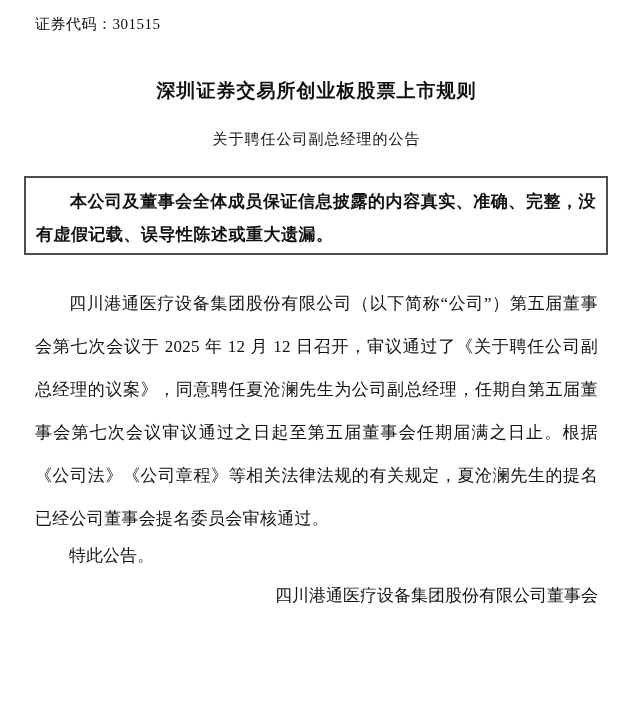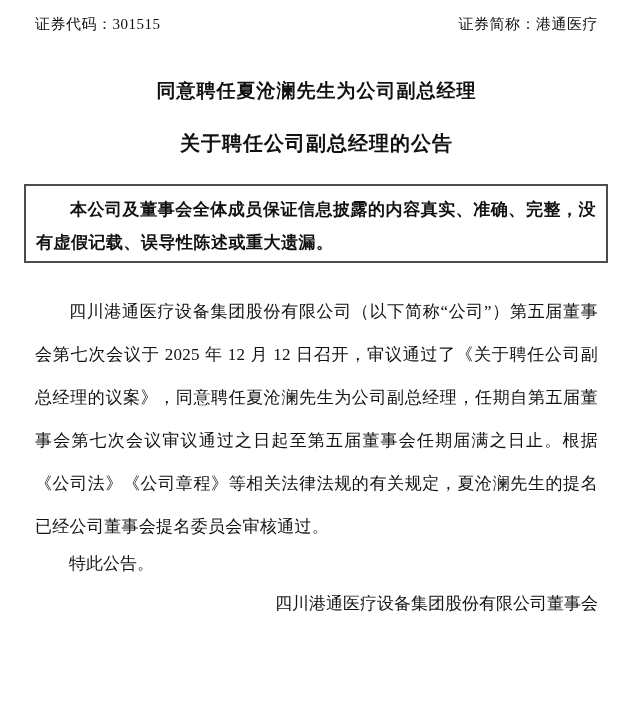--- a/index.html
+++ b/index.html
@@ -32,22 +32,22 @@
 
   
   .title-block { margin-top: 44px; text-align: center; }
   .company-title {
     font-size: 19px;
     font-weight: bold;
     letter-spacing: 1px;
   }
   .announcement-title {
     margin-top: 26px;
-    font-size: 20px;
-    font-weight: bold;
+    font-size: 15px;
+    font-weight: normal;
     letter-spacing: 1px;
   }
 
   
   .disclaimer-box {
     margin: 27px -10px 0 -11px;
     border: 2px solid #4d4d4d;
     padding: 7px 10px 2px 10px;
   }
   .disclaimer-text {
@@ -80,25 +80,24 @@
     text-align: right;
   }
 </style>
 </head>
 <body>
 
 <div class="page">
 
   <div class="doc-header">
     <span class="h-item">证券代码：301515</span>
-    <span class="h-item">证券简称：港通医疗</span>
   </div>
 
   <div class="title-block">
-    <div class="company-title">同意聘任夏沧澜先生为公司副总经理</div>
+    <div class="company-title">深圳证券交易所创业板股票上市规则</div>
     <div class="announcement-title">关于聘任公司副总经理的公告</div>
   </div>
 
   <div class="disclaimer-box">
     <p class="disclaimer-text">本公司及董事会全体成员保证信息披露的内容真实、准确、完整，没有虚假记载、误导性陈述或重大遗漏。</p>
   </div>
 
   <div class="body-block">
     <p class="para">四川港通医疗设备集团股份有限公司（以下简称“公司”）第五届董事会第七次会议于 2025 年 12 月 12 日召开，审议通过了《关于聘任公司副总经理的议案》，同意聘任夏沧澜先生为公司副总经理，任期自第五届董事会第七次会议审议通过之日起至第五届董事会任期届满之日止。根据《公司法》《公司章程》等相关法律法规的有关规定，夏沧澜先生的提名已经公司董事会提名委员会审核通过。</p>
     <p class="closing">特此公告。</p>

